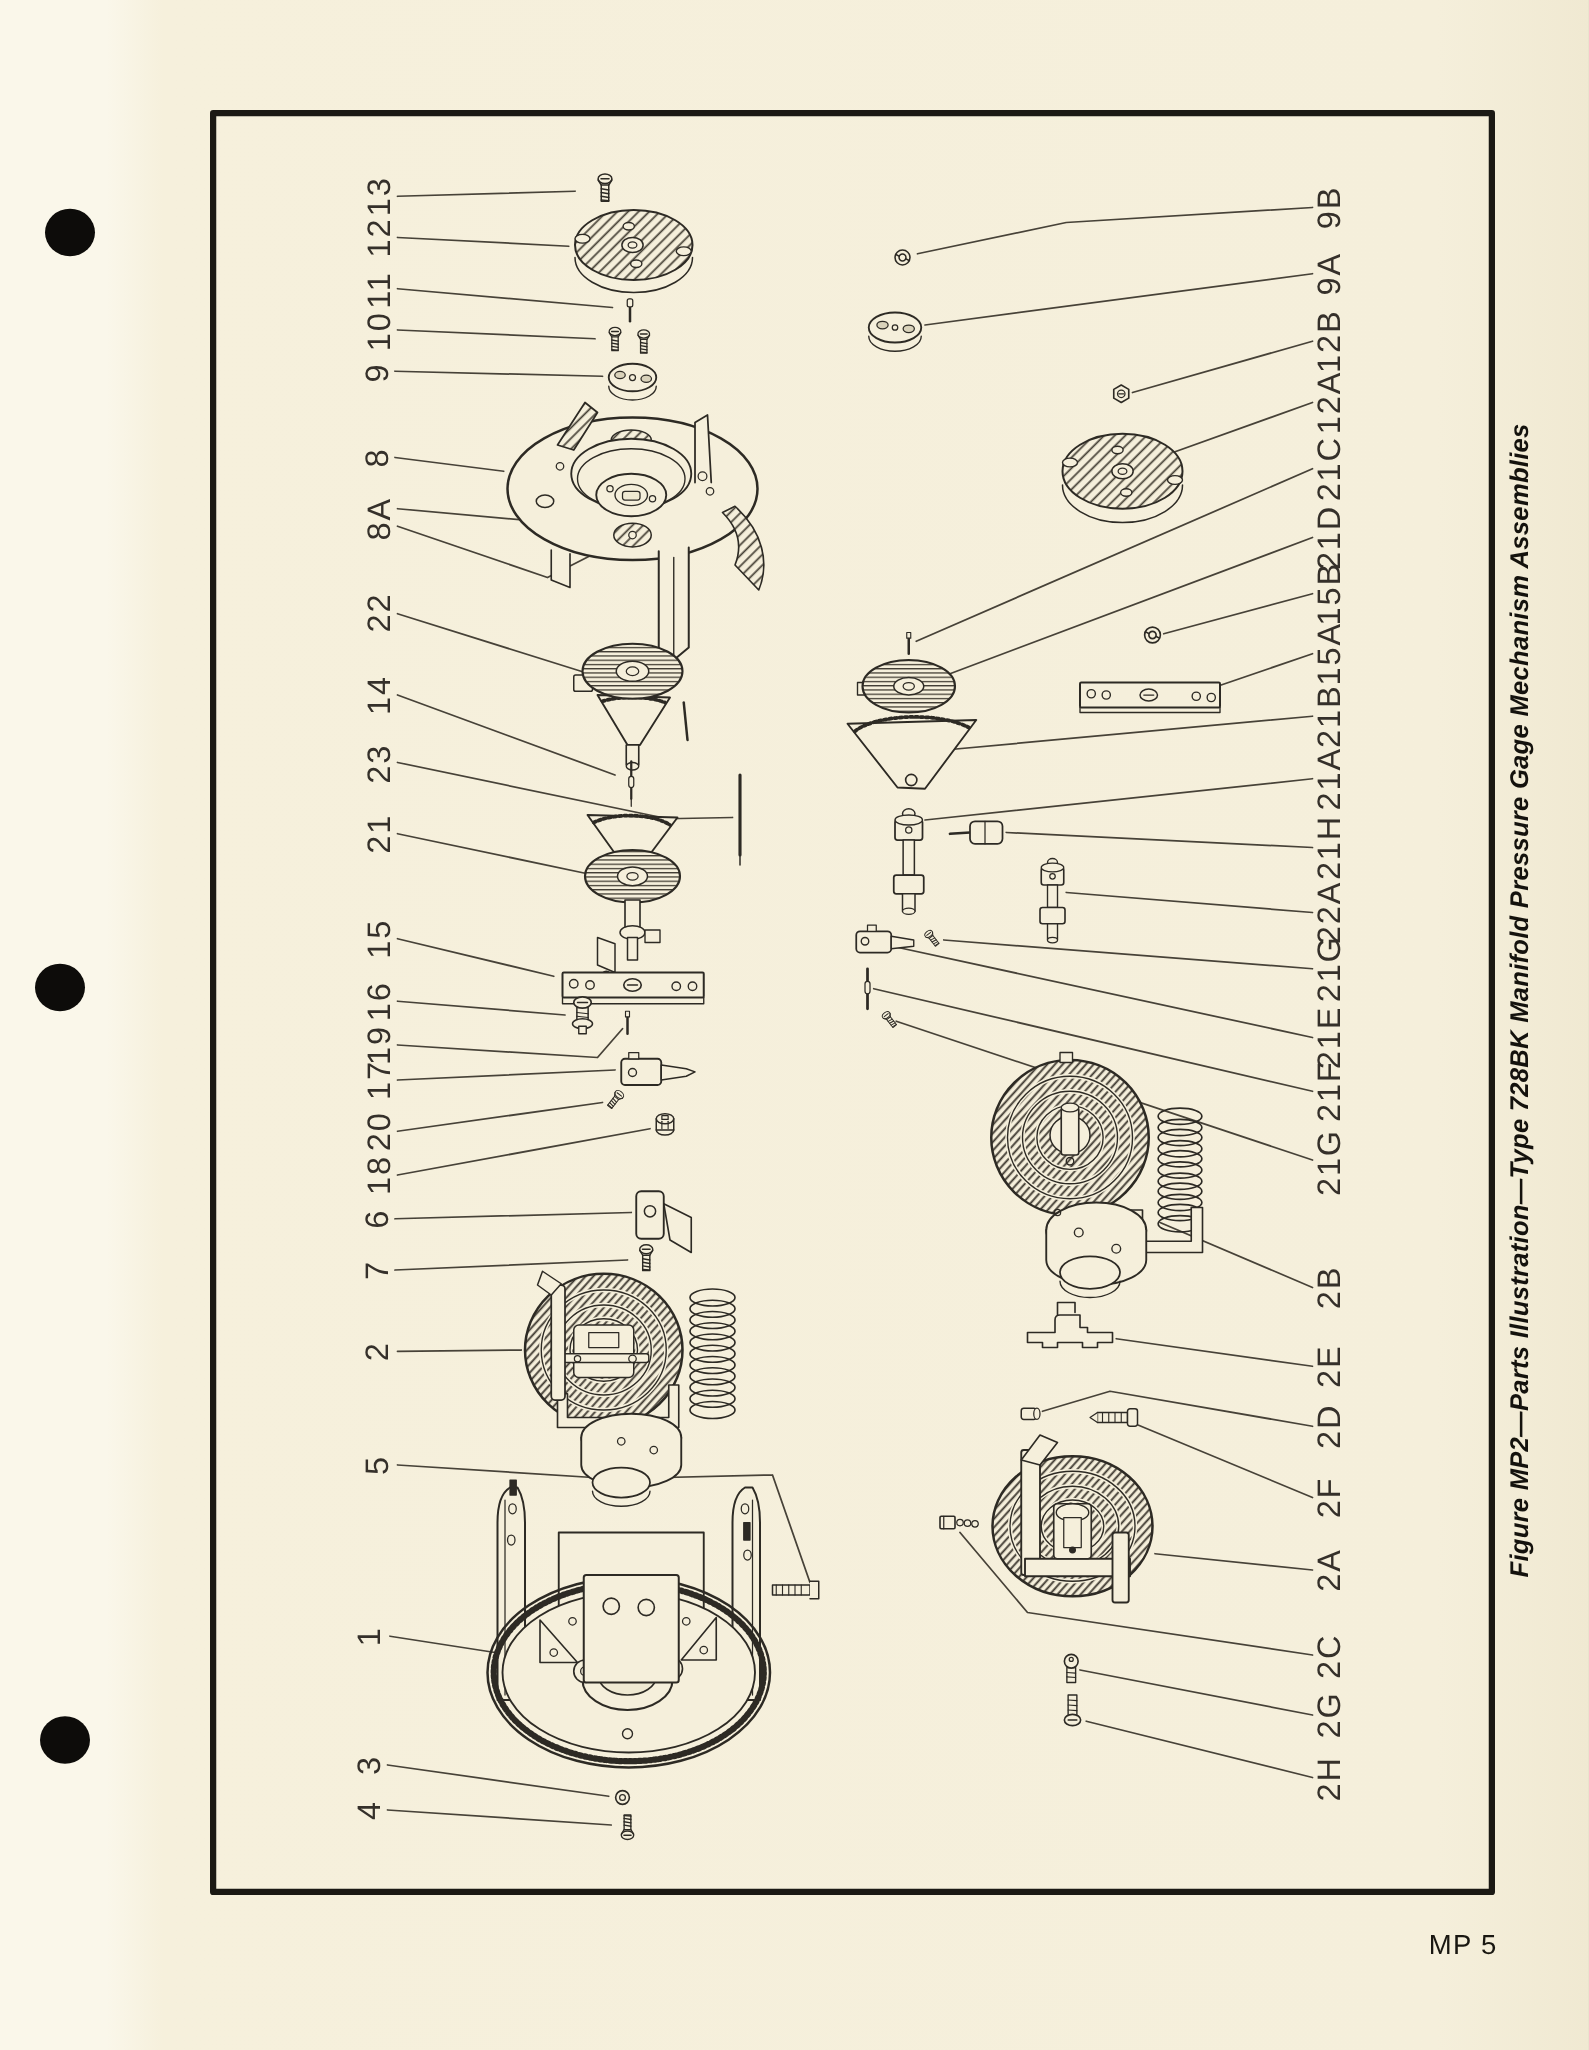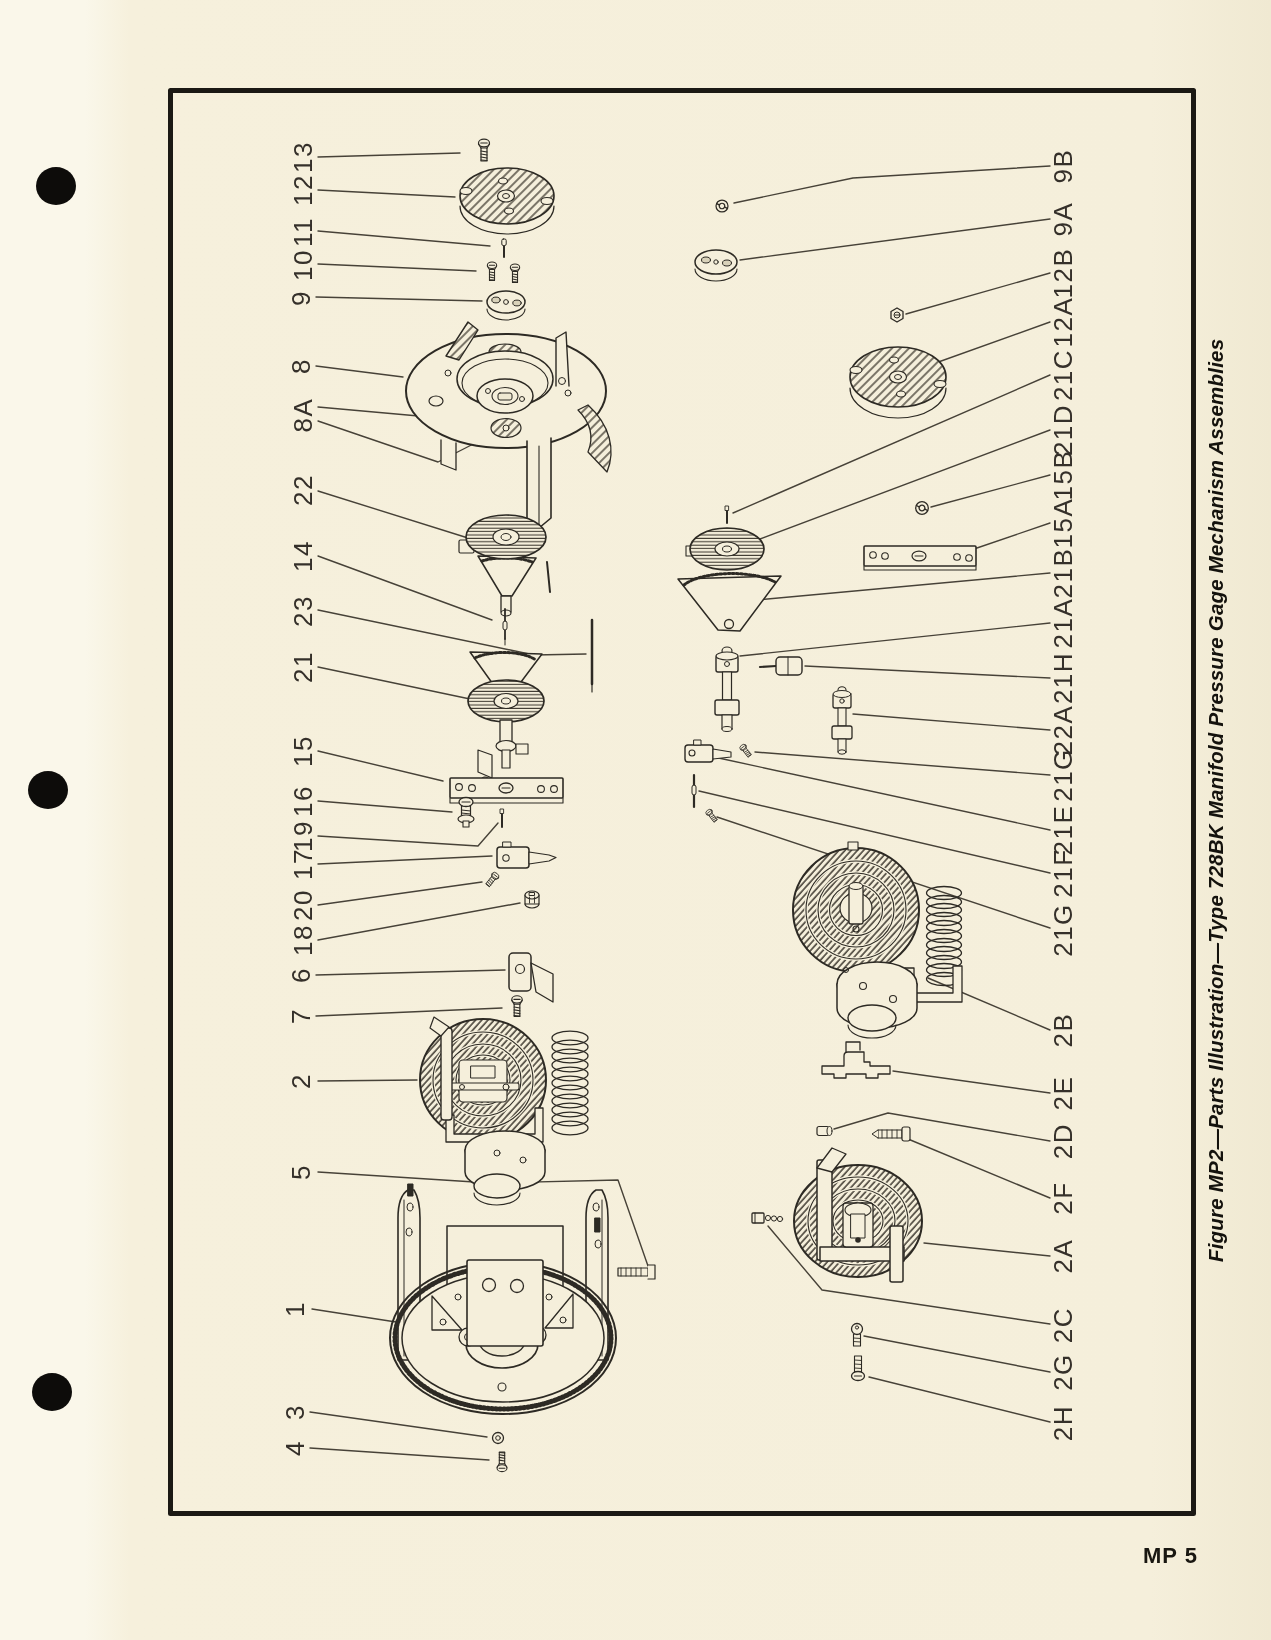--- a/index.html
+++ b/index.html
@@ -12,21 +12,21 @@
   .punch-hole{position:absolute;background:#0d0c0a;border-radius:50%;}
   .caption{
     position:absolute;left:1204px;top:1262px;
     transform:rotate(-90deg);transform-origin:0 0;
     font-family:"Liberation Sans",sans-serif;
     font-style:italic;font-weight:bold;font-size:20.5px;letter-spacing:0.2px;
     color:#14120d;white-space:nowrap;
   }
   .page-number{
     position:absolute;left:1080px;top:1543px;width:118px;text-align:right;
-    font-weight:bold;font-size:22px;letter-spacing:1px;color:#191711;white-space:pre;
+    font-weight:normal;font-size:22px;letter-spacing:1px;color:#191711;white-space:pre;
   }
   svg text.callout{
     font-family:"Liberation Sans",sans-serif;
     font-size:26px;font-weight:400;letter-spacing:1.5px;fill:#35302a;
   }
 </style>
 </head>
 <body>
 
 <div class="page">

